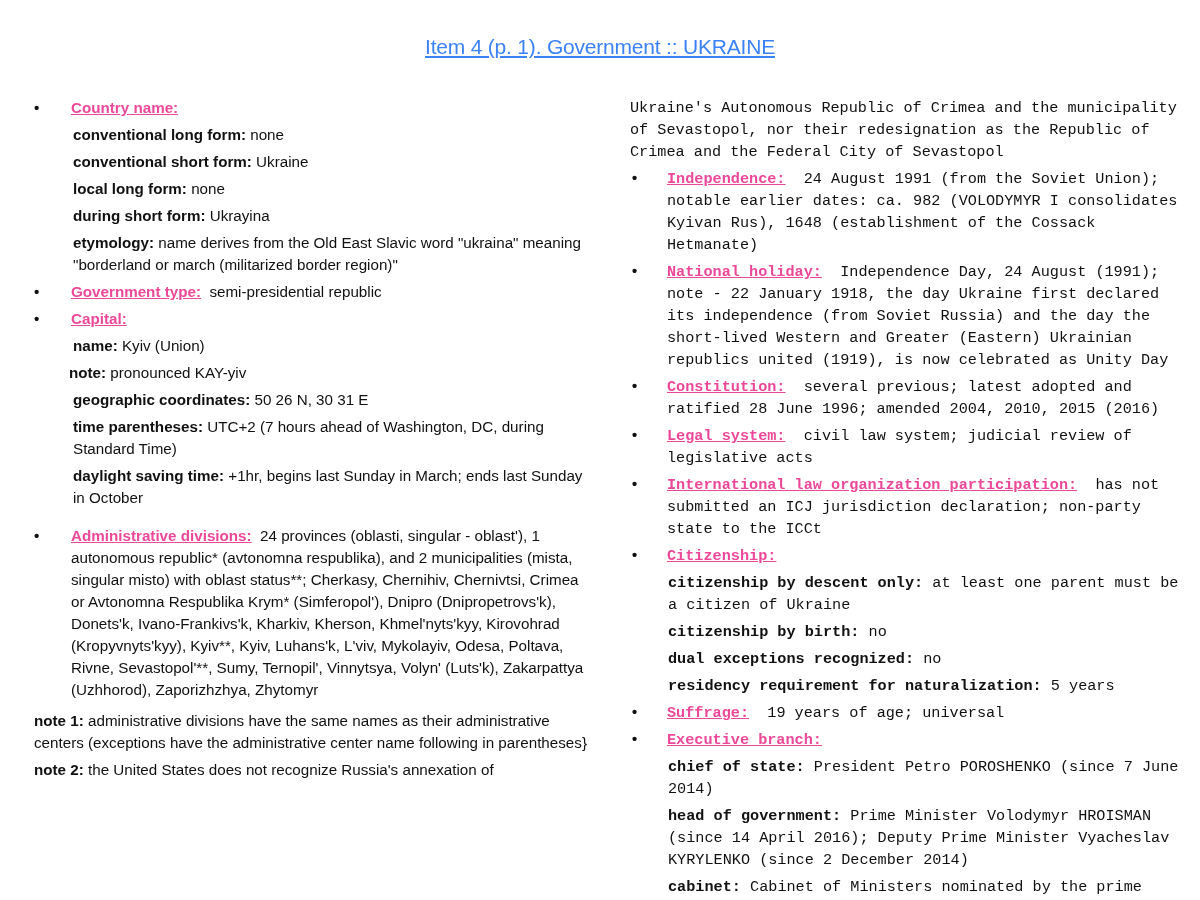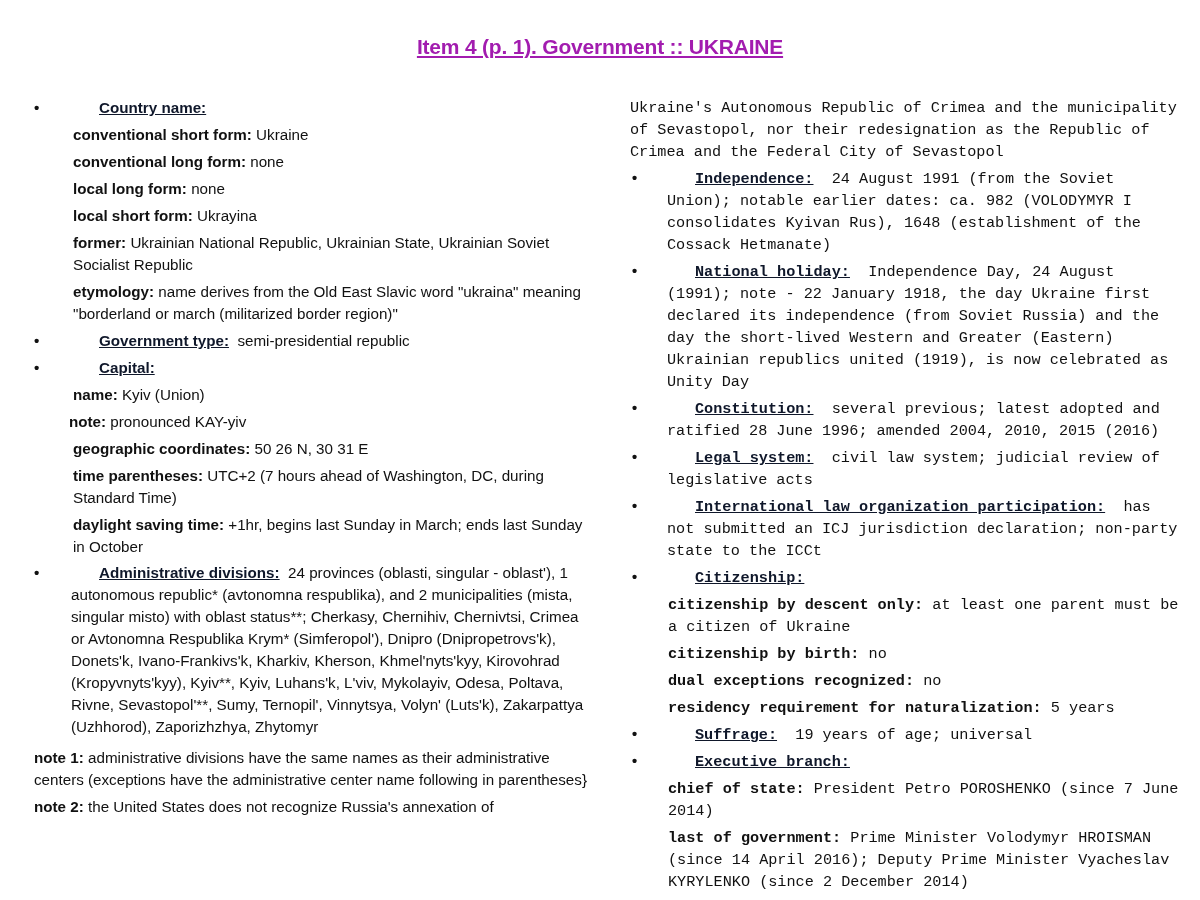--- a/index.html
+++ b/index.html
@@ -3,69 +3,68 @@
 <meta charset="utf-8">
 <style>
   html, body { margin: 0; padding: 0; background: #ffffff; }
   body {
     width: 1200px; height: 900px; position: relative; overflow: hidden;
     font-family: "Liberation Sans", sans-serif; color: #111;
     font-size: 15.2px; line-height: 22px;
   }
   .title {
     position: absolute; top: 36px; left: 0; width: 1200px; text-align: center;
-    font-size: 21px; font-weight: bold; color: #a21caf; text-decoration: underline;
+    font-size: 21px; font-weight: normal; color: #3b82f6; text-decoration: underline;
     letter-spacing: -0.2px;
   }
   .col { position: absolute; top: 97px; }
   .col-left { left: 34px; width: 560px; }
   .col-right { left: 630px; width: 550px; font-family: Liberation Mono, monospace; }
   .bullet-row { position: relative; padding-left: 37px; margin-bottom: 5px; }
   .bullet-row .dot {
     position: absolute; left: 0; top: 0; width: 10px; font-weight: bold;
   }
-  .link { color: #0f172a; font-weight: bold; text-decoration: underline; margin-left: 28px; }
+  .link { color: #ec4899; font-weight: bold; text-decoration: underline; }
   .sub { padding-left: 39px; margin-bottom: 5px; }
   .sub-r { padding-left: 38px; margin-bottom: 5px; }
   .b { font-weight: bold; }
   .note { margin-bottom: 5px; }
 </style>
 </head>
 <body>
 
 <div class="title">Item 4 (p. 1). Government :: UKRAINE</div>
 
 <div class="col col-left">
 
   <div class="bullet-row">
     <span class="dot">•</span>
     <span class="link">Country name:</span>
   </div>
+  <div class="sub"><span class="b">conventional long form:</span><span> none</span></div>
   <div class="sub"><span class="b">conventional short form:</span><span> Ukraine</span></div>
-  <div class="sub"><span class="b">conventional long form:</span><span> none</span></div>
   <div class="sub"><span class="b">local long form:</span><span> none</span></div>
-  <div class="sub"><span class="b">local short form:</span><span> Ukrayina</span></div>
-  <div class="sub"><span class="b">former:</span><span> Ukrainian National Republic, Ukrainian State, Ukrainian Soviet Socialist Republic</span></div>
+  <div class="sub"><span class="b">during short form:</span><span> Ukrayina</span></div>
   <div class="sub"><span class="b">etymology:</span><span> name derives from the Old East Slavic word "ukraina" meaning "borderland or march (militarized border region)"</span></div>
 
   <div class="bullet-row">
     <span class="dot">•</span>
     <span class="link">Government type:</span>&nbsp;
     <span>semi-presidential republic</span>
   </div>
 
   <div class="bullet-row">
     <span class="dot">•</span>
     <span class="link">Capital:</span>
   </div>
   <div class="sub"><span class="b">name:</span><span> Kyiv (Union)</span></div>
   <div class="sub" style="padding-left:35px"><span class="b">note:</span><span> pronounced KAY-yiv</span></div>
   <div class="sub"><span class="b">geographic coordinates:</span><span> 50 26 N, 30 31 E</span></div>
   <div class="sub"><span class="b">time parentheses:</span><span> UTC+2 (7 hours ahead of Washington, DC, during Standard Time)</span></div>
-  <div class="sub" style="margin-bottom:4px"><span class="b">daylight saving time:</span><span> +1hr, begins last Sunday in March; ends last Sunday in October</span></div>
+  <div class="sub" style="margin-bottom:16px"><span class="b">daylight saving time:</span><span> +1hr, begins last Sunday in March; ends last Sunday in October</span></div>
 
   <div class="bullet-row" style="margin-bottom:9px">
     <span class="dot">•</span>
     <span class="link">Administrative divisions:</span>&nbsp;
     <span>24 provinces (oblasti, singular - oblast'), 1 autonomous republic* (avtonomna respublika), and 2 municipalities (mista, singular  misto) with oblast status**; Cherkasy, Chernihiv, Chernivtsi, Crimea  or Avtonomna Respublika Krym* (Simferopol'), Dnipro (Dnipropetrovs'k), Donets'k, Ivano-Frankivs'k, Kharkiv, Kherson, Khmel'nyts'kyy, Kirovohrad (Kropyvnyts'kyy), Kyiv**, Kyiv, Luhans'k, L'viv, Mykolayiv, Odesa, Poltava, Rivne, Sevastopol'**, Sumy, Ternopil', Vinnytsya, Volyn' (Luts'k), Zakarpattya (Uzhhorod), Zaporizhzhya, Zhytomyr</span>
   </div>
 
   <div class="note"><span class="b">note 1:</span><span> administrative divisions have the same names as their administrative centers (exceptions have the administrative center name following in parentheses}</span></div>
   <div class="note"><span class="b">note 2:</span><span> the United States does not recognize Russia's annexation of</span></div>
 </div>
@@ -116,15 +115,15 @@
     <span class="dot">•</span>
     <span class="link">Suffrage:</span>&nbsp;
     <span>19 years of age; universal</span>
   </div>
 
   <div class="bullet-row">
     <span class="dot">•</span>
     <span class="link">Executive branch:</span>
   </div>
   <div class="sub-r"><span class="b">chief of state:</span><span> President Petro POROSHENKO (since 7 June 2014)</span></div>
-  <div class="sub-r"><span class="b">last of government:</span><span> Prime Minister Volodymyr HROISMAN (since 14 April 2016); Deputy Prime Minister Vyacheslav KYRYLENKO (since 2 December 2014)</span></div>
+  <div class="sub-r"><span class="b">head of government:</span><span> Prime Minister Volodymyr HROISMAN (since 14 April 2016); Deputy Prime Minister Vyacheslav KYRYLENKO (since 2 December 2014)</span></div>
   <div class="sub-r"><span class="b">cabinet:</span><span> Cabinet of Ministers nominated by the prime minister, approved by the Verkhovna Rada</span></div>
 </div>
 
 </body></html>

